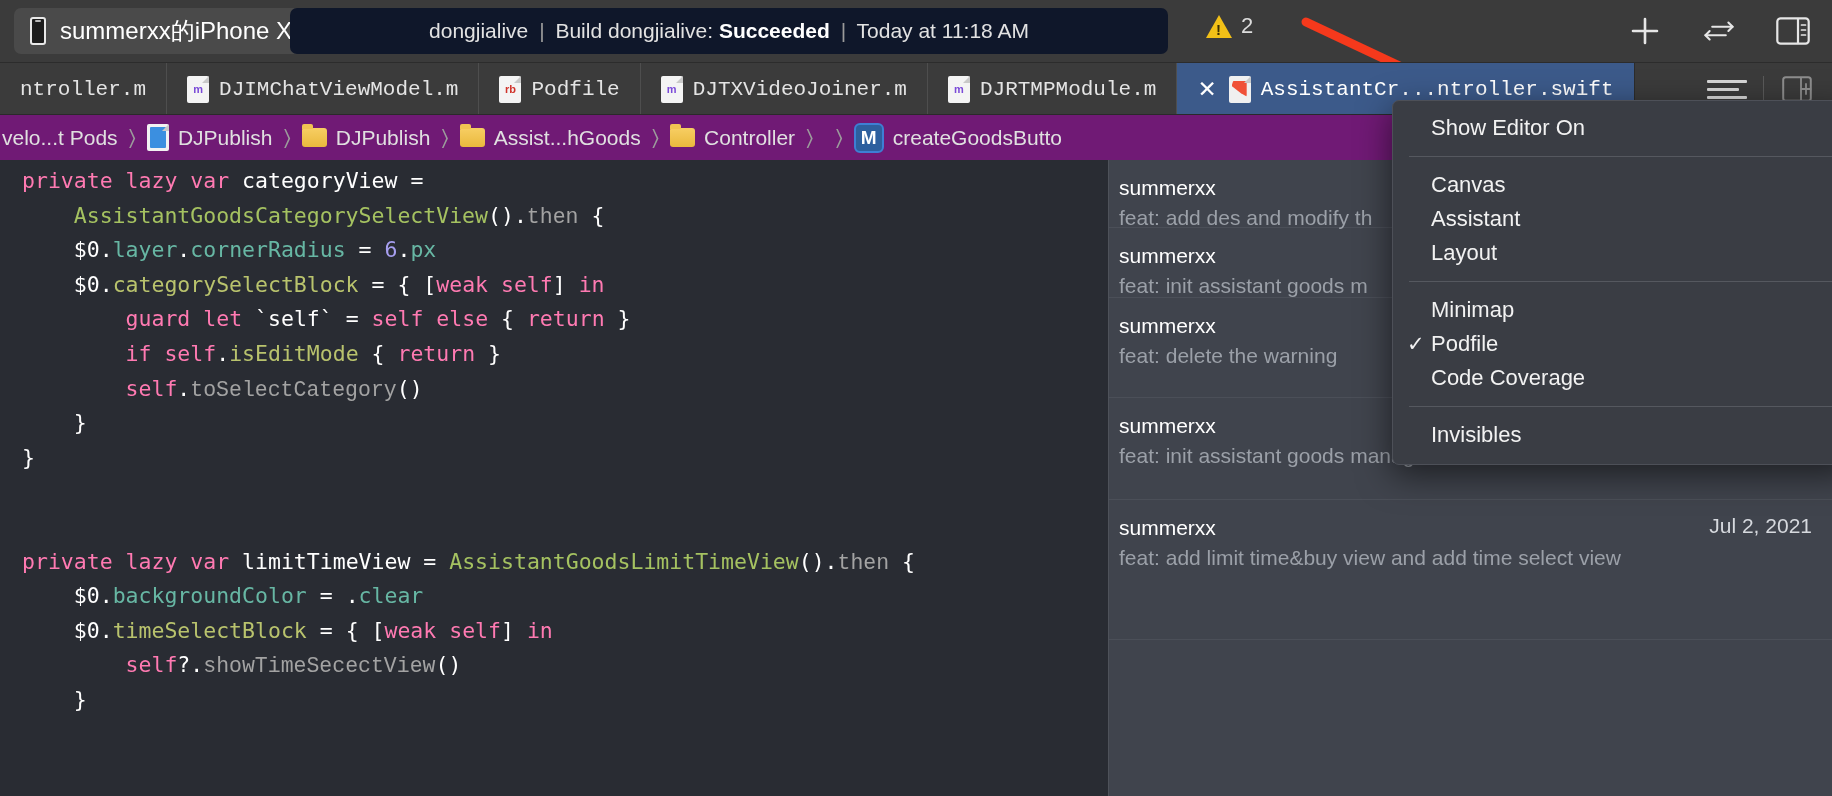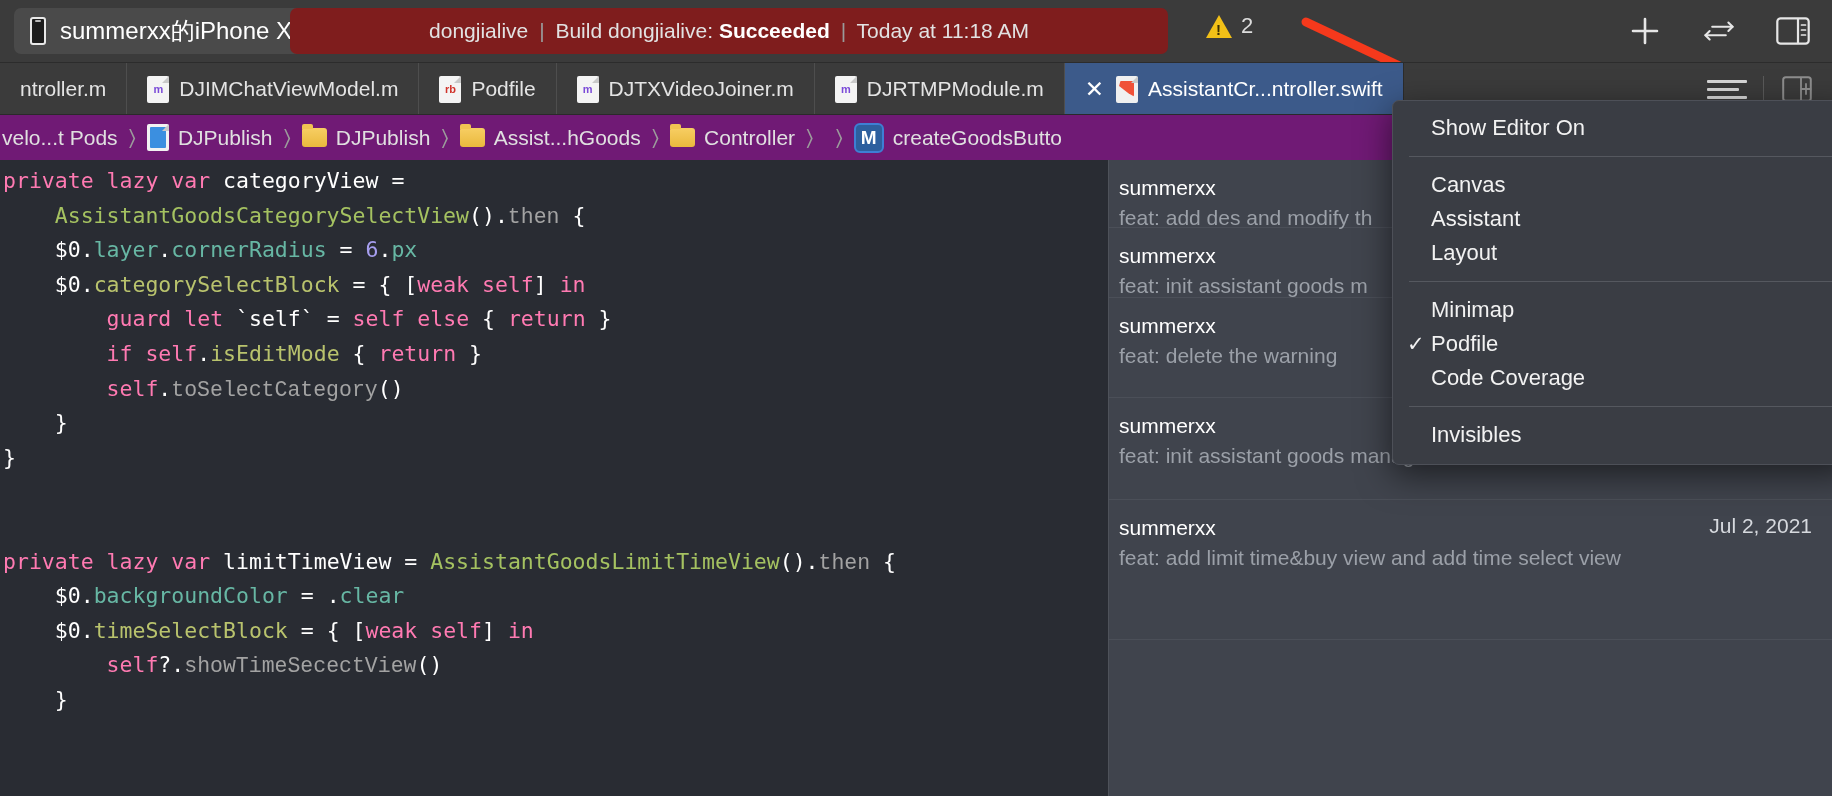--- a/index.html
+++ b/index.html
@@ -31,21 +31,21 @@
   .phone-glyph::after {
     content: ""; position: absolute; left: 50%; top: 1px;
     transform: translateX(-50%);
     width: 6px; height: 1.5px; background: #bbb; border-radius: 1px;
   }
   #device-name { font-size: 24px; color: #fff; font-weight: 500; white-space: nowrap; }
 
   #status-chip {
     position: absolute; left: 290px; top: 8px;
     width: 878px; height: 46px;
-    border-radius: 7px; background: #7f1d1d;
+    border-radius: 7px; background: #0f172a;
     display: flex; align-items: center; justify-content: center;
   }
   #status-line { font-size: 21px; color: #e2e2e2; white-space: nowrap; }
   #status-line .b { font-weight: bold; color: #fff; }
   #status-line .sep { color: #9a9a9a; padding: 0 5px; }
 
   #warn-group {
     position: absolute; left: 1206px; top: 13px;
     display: flex; align-items: center; gap: 9px;
   }
@@ -80,21 +80,21 @@
     border-top: 1px solid #2c2c2c;
     display: flex; align-items: stretch;
   }
   .tab {
     display: flex; align-items: center; gap: 10px;
     padding: 0 20px; height: 52px;
     position: relative; flex: none;
     border-right: 1px solid #4e4e4e;
   }
   .tab.active { background: #3c5a8a; border-right: 1px solid #2c2c2c; }
-  .tab-label { font-size: 21px; color: #e4e4e4; white-space: nowrap; }
+  .tab-label { font-size: 21px; color: #e4e4e4; white-space: nowrap; font-family: Liberation Mono, monospace; }
   .tab.active .tab-label { color: #ffffff; }
   .file-badge {
     width: 22px; height: 27px; flex: none;
     background: #f4f4f4; border-radius: 2px;
     position: relative;
     display: flex; align-items: center; justify-content: center;
     font-size: 11px; font-weight: bold;
     font-family: "Liberation Sans", sans-serif;
     line-height: 1;
   }
@@ -199,21 +199,21 @@
     width: 1108px; height: 636px;
     background: #292c33;
     overflow: hidden;
   }
   #code {
     font-family: "DejaVu Sans Mono", monospace;
     font-size: 21.5px;
     line-height: 34.6px;
     white-space: pre;
     padding-top: 4px;
-    padding-left: 3px;
+    padding-left: 22px;
   }
   .ln { position: relative; height: 34.6px; }
   .ln.band::before {
     content: ""; position: absolute; left: -5px; right: -2000px; top: 0;
     height: 34.6px; background: #2e323a; z-index: -1;
   }
   .ln.bandtop::after {
     content: ""; position: absolute; left: -5px; right: -2000px; top: 0;
     height: 1px; background: #40444c; z-index: -1;
   }

